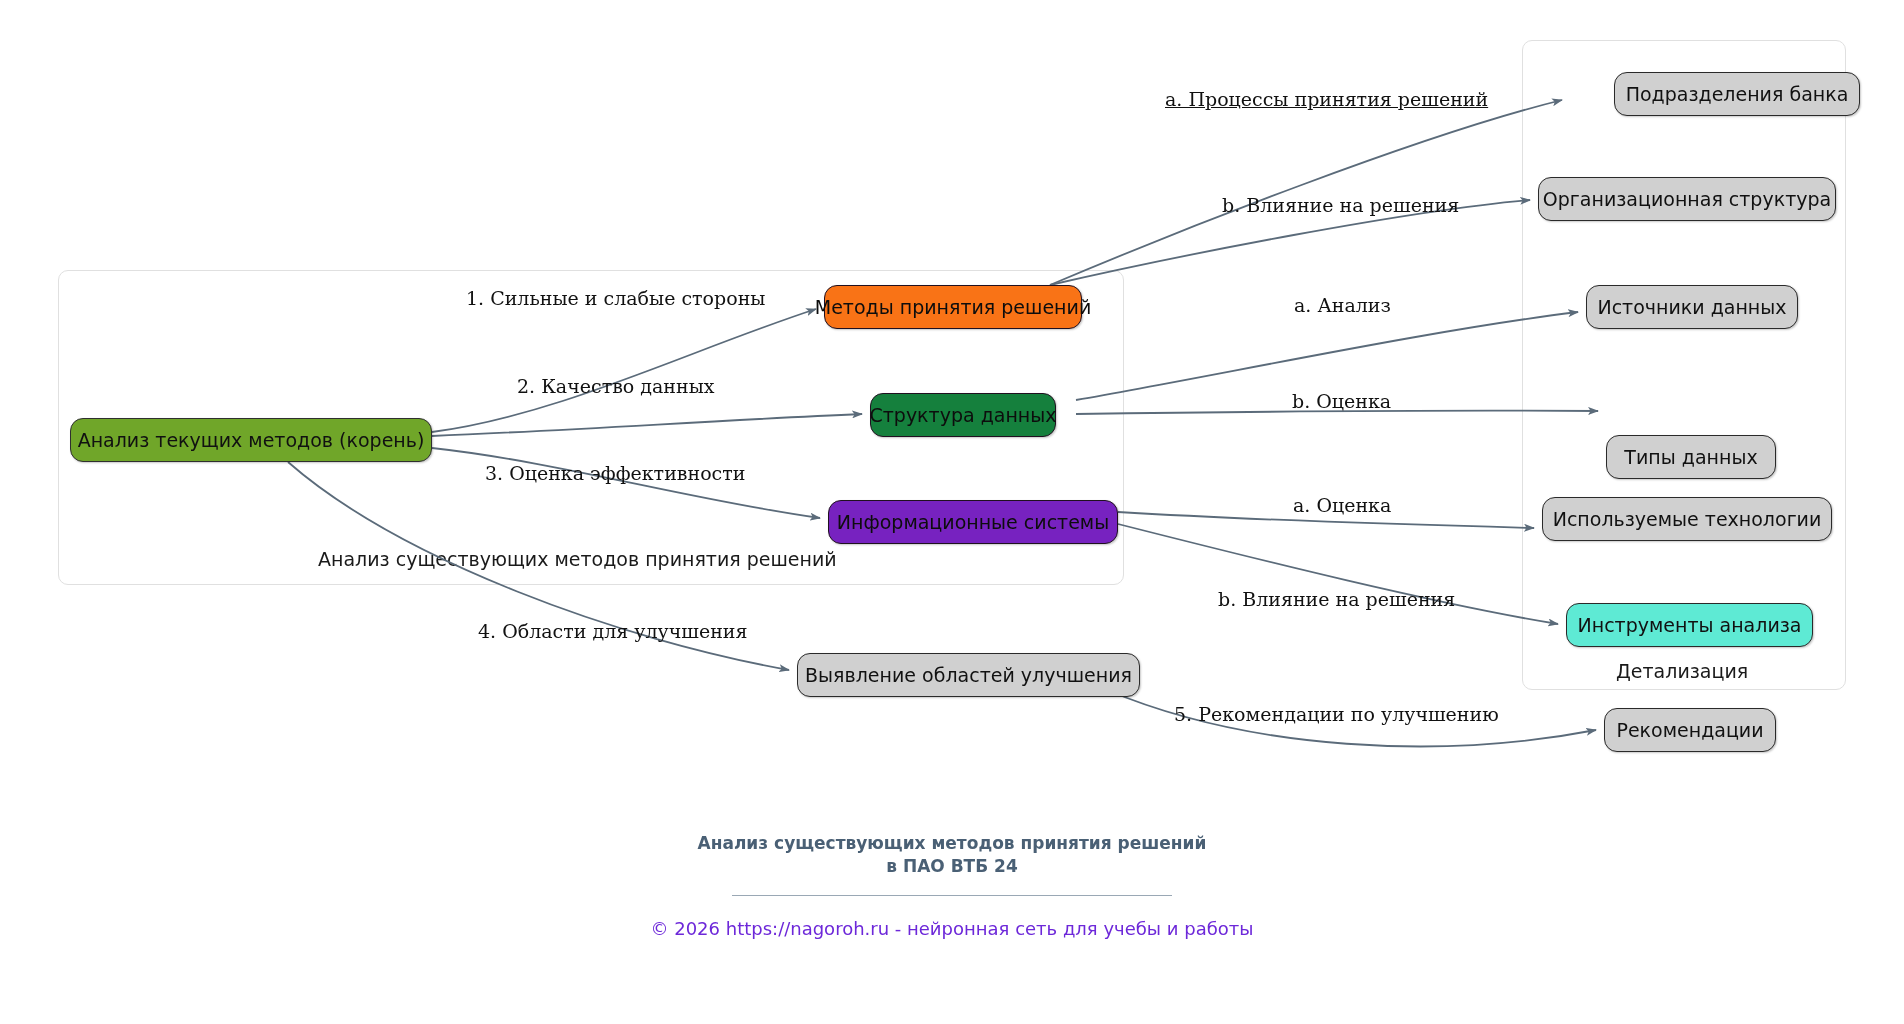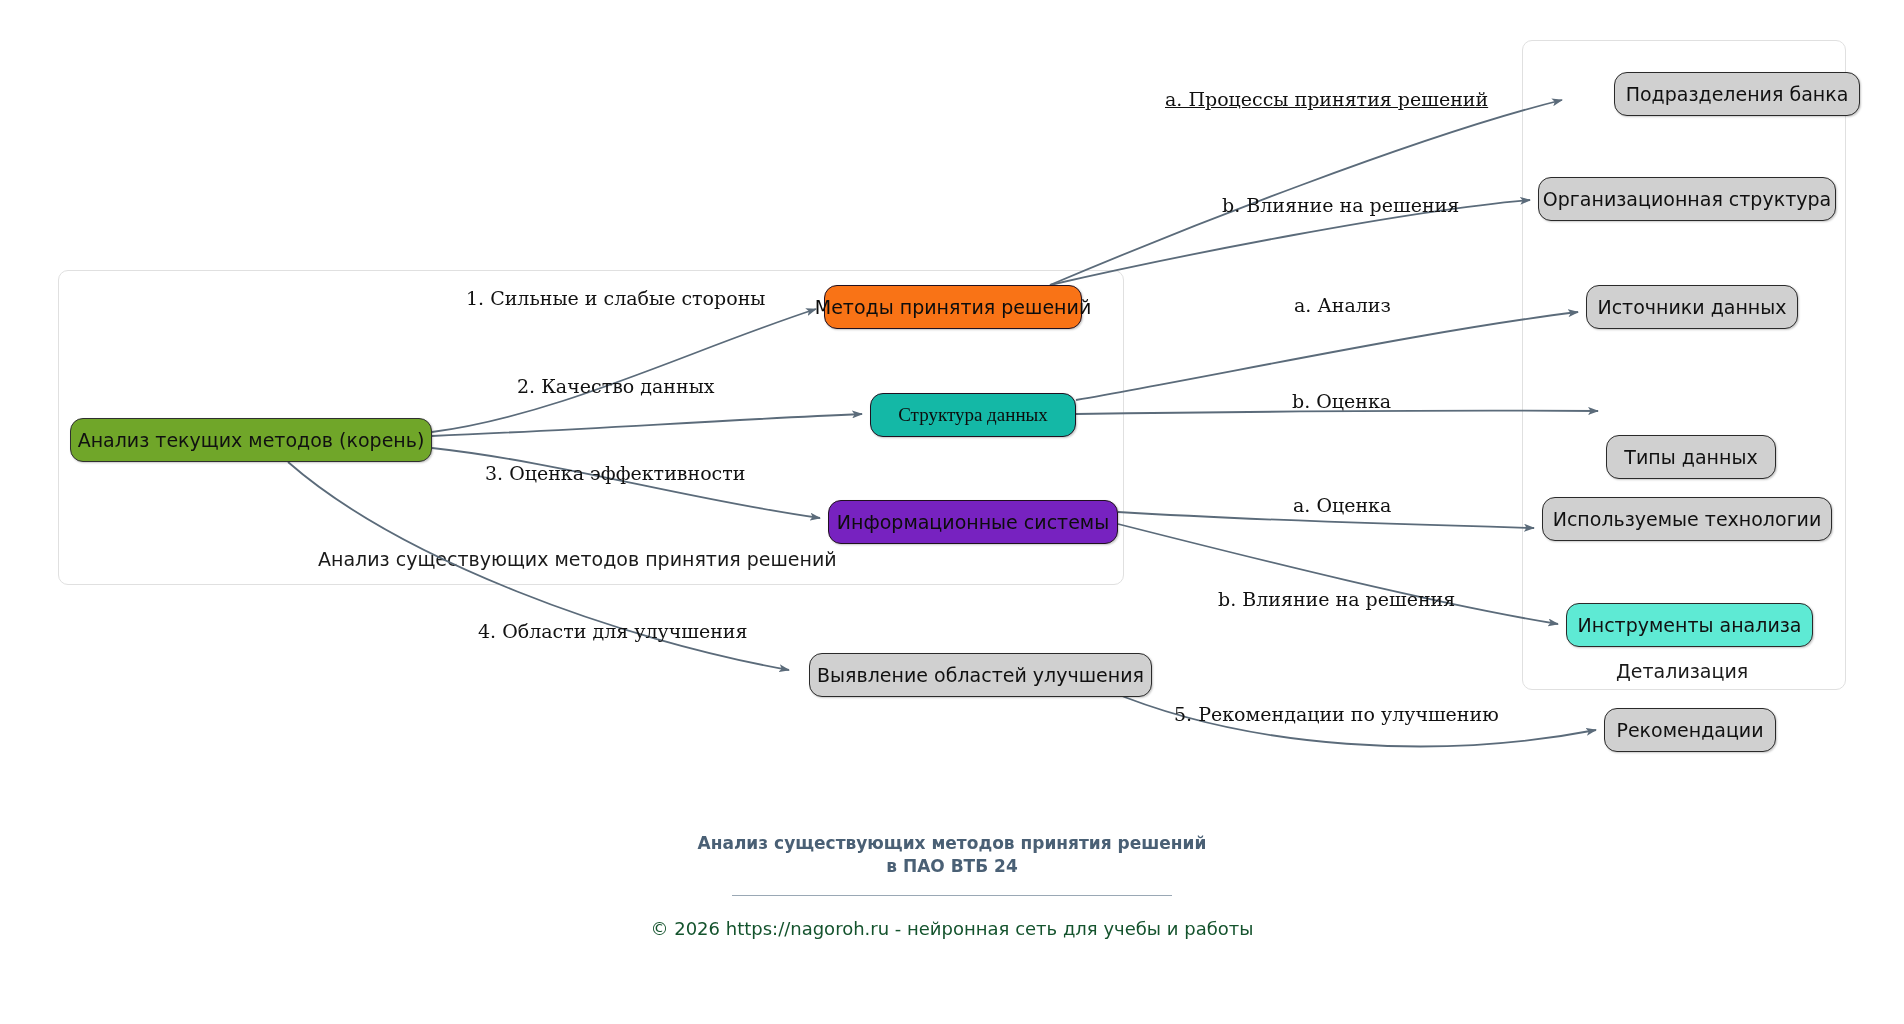--- a/index.html
+++ b/index.html
@@ -95,21 +95,21 @@
   .footer-rule {
     width: 440px;
     height: 1px;
     background: #9aa8b5;
     margin: 17px auto 0 auto;
   }
   .footer-credit {
     margin-top: 22px;
     font-family: "DejaVu Sans", sans-serif;
     font-size: 18px;
-    color: #14532d;
+    color: #6d28d9;
   }
 </style>
 </head>
 <body>
 
 <div id="canvas">
 
   <div id="subgraph-layer">
       <div class="subgraph" style="left: 58px; top: 270px; width: 1066px; height: 315px; border-color: rgb(224, 224, 224);"></div>
       <div class="subgraph-label" style="left: 318px; top: 548px;">Анализ существующих методов принятия решений</div>
@@ -152,27 +152,27 @@
       <div class="edge-label" style="left: 1174px; top: 703px; text-align: right;">5. Рекомендации по улучшению</div>
     </div>
 
   <div id="node-layer">
       <div class="node green" style="left: 70px; top: 418px; width: 362px; height: 44px; background: rgb(112, 166, 41); align-items: center;">
         <span>Анализ текущих методов (корень)</span>
       </div>
       <div class="node purple" style="left: 824px; top: 285px; width: 258px; height: 44px; background: #f97316;">
         <span>Методы принятия решений</span>
       </div>
-      <div class="node purple" style="left: 870px; top: 393px; width: 206px; height: 44px; background: #14b8a6; font-family: Liberation Serif, serif;">
+      <div class="node purple" style="left: 870px; top: 393px; width: 186px; height: 44px; background: #15803d;">
         <span>Структура данных</span>
       </div>
       <div class="node purple" style="left: 828px; top: 500px; width: 290px; height: 44px; background: rgb(119, 34, 192);">
         <span>Информационные системы</span>
       </div>
-      <div class="node grey" style="left: 797px; top: 653px; width: 343px; height: 44px; background: rgb(208, 208, 208); margin-left: 12px;">
+      <div class="node grey" style="left: 797px; top: 653px; width: 343px; height: 44px; background: rgb(208, 208, 208);">
         <span>Выявление областей улучшения</span>
       </div>
       <div class="node grey" style="left: 1570px; top: 72px; width: 246px; height: 44px; background: rgb(208, 208, 208); margin-left: 44px;">
         <span>Подразделения банка</span>
       </div>
       <div class="node grey" style="left: 1538px; top: 177px; width: 298px; height: 44px; background: rgb(208, 208, 208);">
         <span>Организационная структура</span>
       </div>
       <div class="node grey" style="left: 1586px; top: 285px; width: 212px; height: 44px; background: rgb(208, 208, 208);">
         <span>Источники данных</span>

